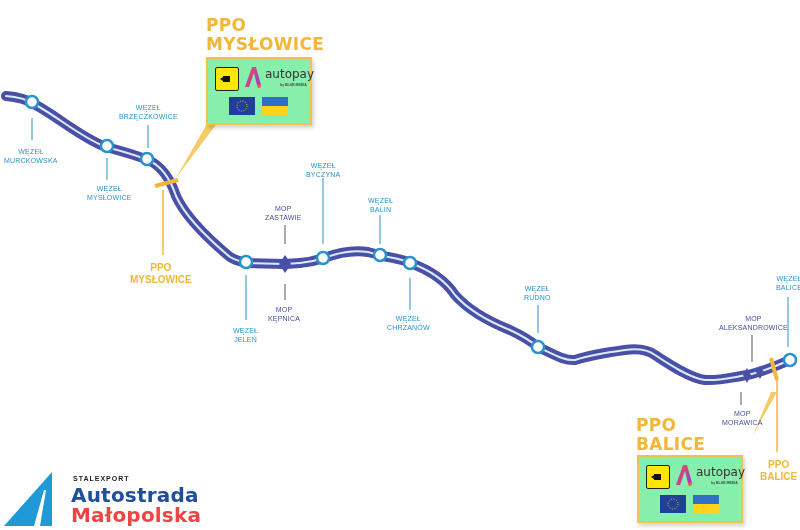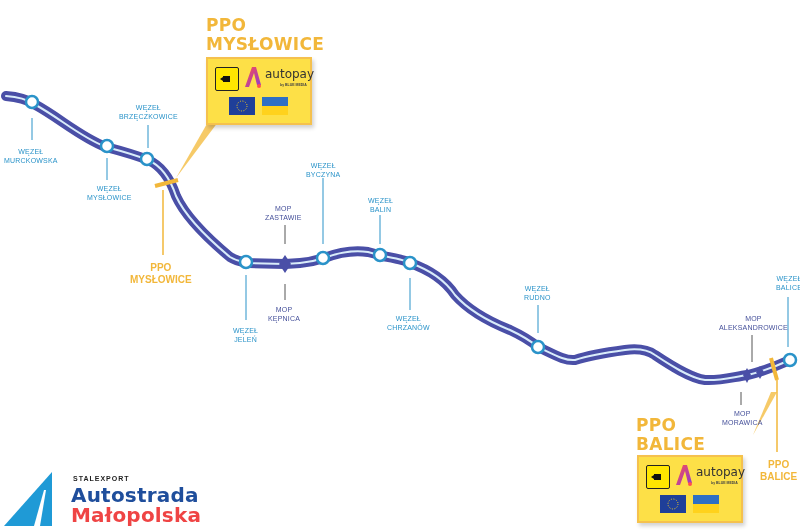--- a/index.html
+++ b/index.html
@@ -3,21 +3,21 @@
 <meta charset="utf-8">
 <style>
   html, body { margin:0; padding:0; background:#ffffff; }
   body { width:800px; height:530px; position:relative; overflow:hidden; font-family:"Liberation Sans", sans-serif; }
   svg.map { position:absolute; left:0; top:0; }
   .lbl { position:absolute; font-size:7px; line-height:8.5px; text-align:center; letter-spacing:0.2px; white-space:nowrap; font-family:"Liberation Sans", sans-serif; }
   .lbl.wezel { color:#2a93c9; }
   .lbl.mop { color:#45509a; }
   .ppo-small { position:absolute; color:#f2b73a; font-weight:bold; font-size:10px; line-height:12px; text-align:center; font-family:"Liberation Sans", sans-serif; }
   .ppo-big { position:absolute; color:#f2b73a; font-weight:bold; font-size:17px; line-height:19px; font-family:"DejaVu Sans", sans-serif; letter-spacing:0.3px; }
-  .box { position:absolute; border:2.5px solid #f5c14e; background:#fde047; box-shadow:2px 3px 4px rgba(0,0,0,0.18); }
+  .box { position:absolute; border:2.5px solid #f5c14e; background:#86efac; box-shadow:2px 3px 4px rgba(0,0,0,0.18); }
   .tag-icon { position:absolute; width:24px; height:24px; background:#ffe600; border:1.5px solid #222; border-radius:2px; box-sizing:border-box; }
   .tag-icon .cam { position:absolute; left:7px; top:8px; width:7px; height:6px; background:#111; }
   .tag-icon .lens { position:absolute; left:4px; top:9px; width:0; height:0; border-top:2px solid transparent; border-bottom:2px solid transparent; border-right:3px solid #111; }
   .ap-a { position:absolute; width:20px; height:24px; }
   .ap-word { position:absolute; font-size:12px; color:#333; font-family:"DejaVu Sans", sans-serif; }
   .ap-sub { position:absolute; font-size:3.5px; color:#444; font-weight:bold; }
   .eu { position:absolute; width:26px; height:18px; background:#1f3f99; }
   .ua { position:absolute; width:26px; height:18px; }
   .ua .top { height:9px; background:#2f6fc4; }
   .ua .bot { height:9px; background:#ffd21c; }

